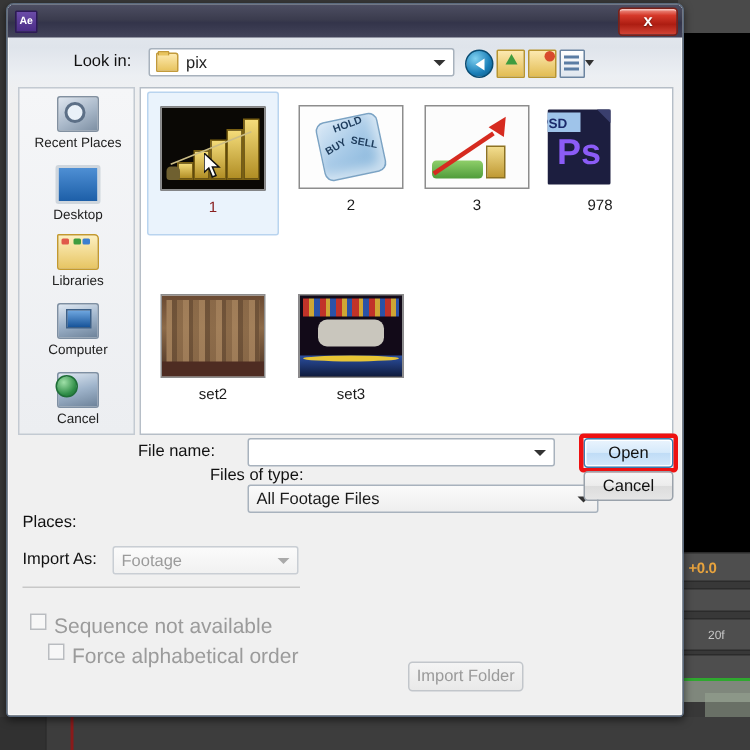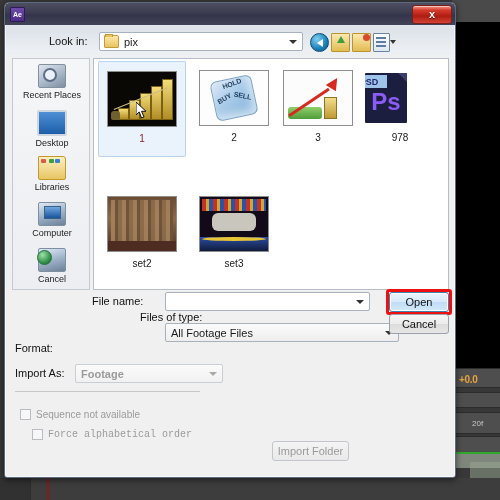--- a/index.html
+++ b/index.html
@@ -420,21 +420,21 @@
 
   .hr {
     position:absolute; height:1px; background:#c8c8c8;
   }
 
   .cbox {
     position:absolute; width:11px; height:11px;
     background:#f7f7f7; border:1px solid #b9bcc0; box-sizing:border-box;
   }
   .cbox-lbl {
-    position:absolute; font-size:10px; color:#9b9b9b;
+    position:absolute; font-size:14px; color:#9b9b9b;
     font-family:"Liberation Sans", sans-serif;
   }
   .muted { color:#9b9b9b; }
 </style>
 </head>
 <body>
 
 <div id="root">
 
   <div class="ae-bg"></div>
@@ -579,33 +579,33 @@
     <div class="form-label" style="left:87px; top:308px;margin-left:48px;">Files of type:</div>
     <div class="fld" style="left:160px; top:320px; width:234px; background:linear-gradient(180deg,#fbfbfb,#eeeeee);">
       <span class="fld-val">All Footage Files</span>
       <div class="fld-arrow"></div>
     </div>
 
     <div class="btn focused" style="left:384px; top:289px; width:60px;">Open</div>
     <div class="redbox" style="left:381px; top:286px; width:66px; height:26px;"></div>
     <div class="btn" style="left:384px; top:311px; width:60px;">Cancel</div>
 
-    <div class="form-label" style="left:10px; top:339px;">Format:</div>
+    <div class="form-label" style="left:10px; top:339px;">Places:</div>
     <div class="form-label" style="left:105px; top:339px;"></div>
 
     <div class="form-label" style="left:10px; top:364px;">Import As:</div>
-    <div class="fld" style="left:70px; top:361px; width:148px; background:linear-gradient(180deg,#fbfbfb,#f1f1f1); border-color:#c9ced4;font-weight:bold;">
+    <div class="fld" style="left:70px; top:361px; width:124px; background:linear-gradient(180deg,#fbfbfb,#f1f1f1); border-color:#c9ced4;">
       <span class="fld-val muted">Footage</span>
       <div class="fld-arrow" style="border-top-color:#aaa;"></div>
     </div>
 
     <div class="hr" style="left:10px; top:388px; width:185px;"></div>
 
     <div class="cbox" style="left:15px; top:406px;"></div>
     <div class="cbox-lbl" style="left:31px; top:406px;">Sequence not available</div>
 
     <div class="cbox" style="left:27px; top:426px;"></div>
-    <div class="cbox-lbl" style="left:43px; top:426px;font-family:Liberation Mono, monospace;">Force alphabetical order</div>
+    <div class="cbox-lbl" style="left:43px; top:426px;">Force alphabetical order</div>
 
     <div class="btn disabled" style="left:267px; top:438px; width:77px;">Import Folder</div>
 
   </div>
 </div>
 
 </body></html>

